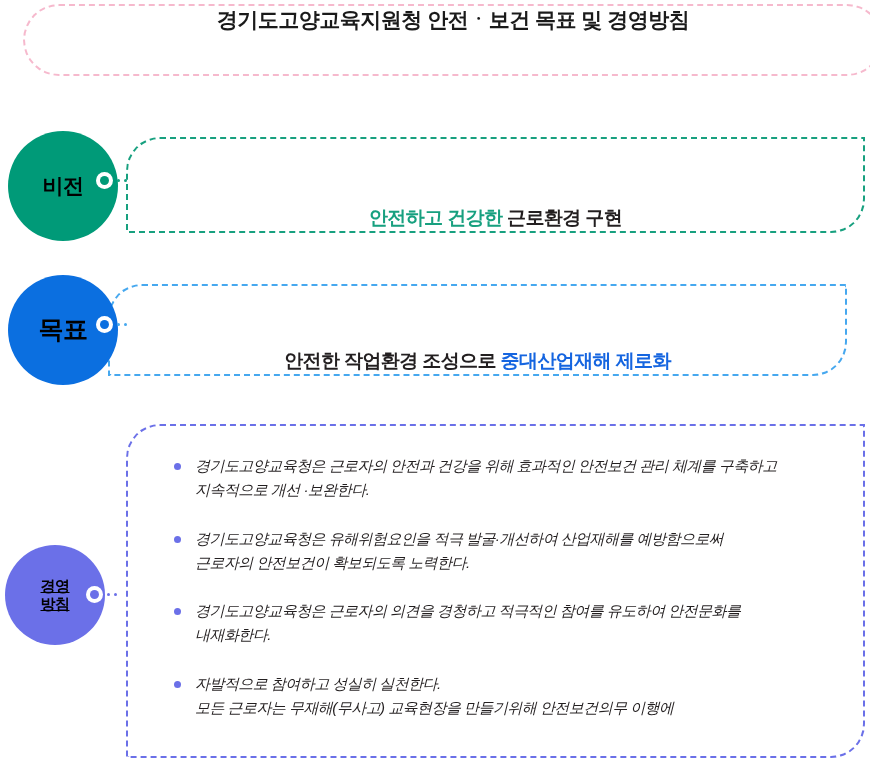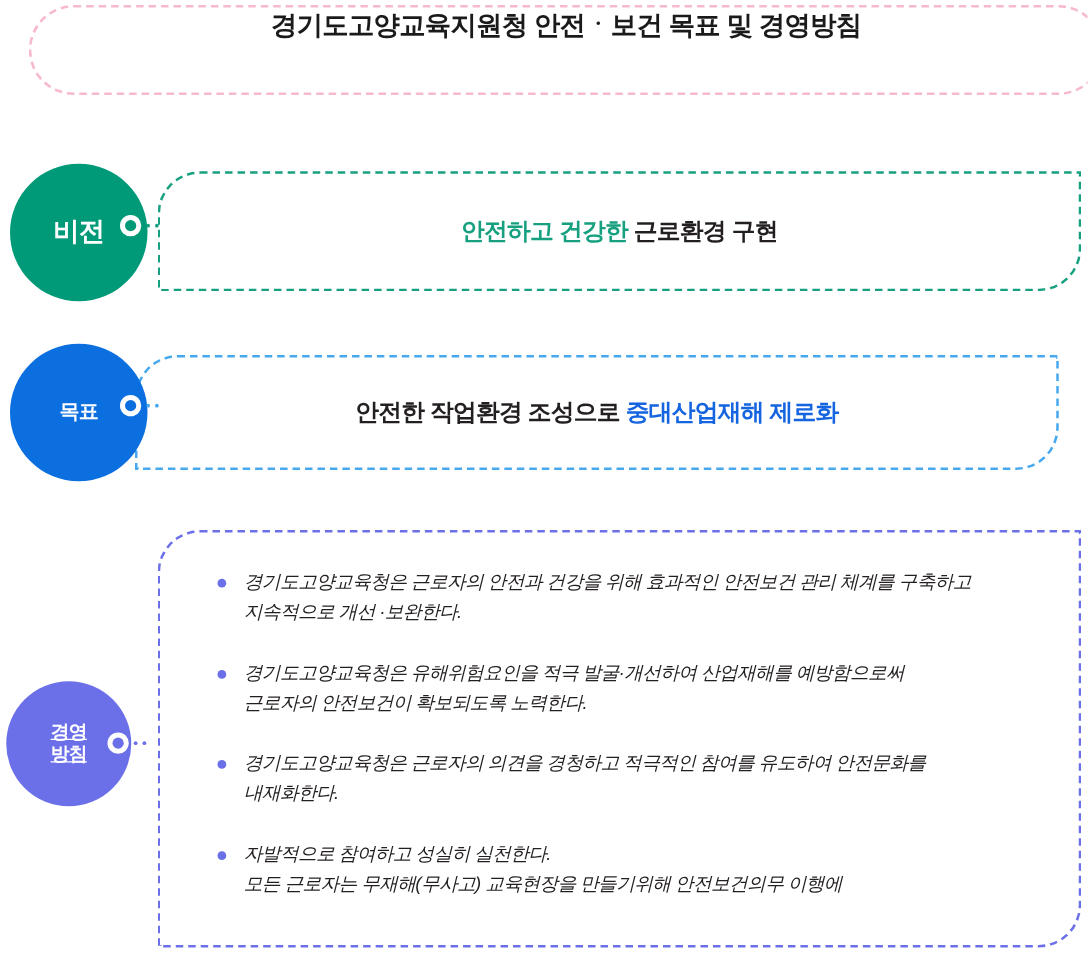--- a/index.html
+++ b/index.html
@@ -45,21 +45,21 @@
     width: 870px;
   }
 
   .badge {
     position: absolute;
     border-radius: 50%;
     display: flex;
     align-items: center;
     justify-content: center;
     flex-direction: column;
-    color: #ffffff;
+    color: #000000;
     font-weight: bold;
     letter-spacing: -0.5px;
     line-height: 1.18;
     text-align: center;
     z-index: 3;
   }
 
   .connector {
     position: absolute;
     z-index: 4;
@@ -91,21 +91,21 @@
   .panel {
     position: absolute;
     box-sizing: border-box;
     border-width: 2px;
     border-style: dashed;
     border-radius: 34px 0 34px 0;
     background: transparent;
   }
   .panel-center {
     display: flex;
-    align-items: center;
+    align-items: flex-end;
     justify-content: center;
   }
   .panel-text {
     font-size: 19px;
     font-weight: bold;
     letter-spacing: -0.6px;
     white-space: nowrap;
   }
 
   
@@ -122,21 +122,21 @@
     width: 739px; height: 96px;
     border-color: #17a07f;
   }
 
   
   #goal-row { top: 272px; height: 118px; }
   #goal-badge {
     left: 8px; top: 3px;
     width: 110px; height: 110px;
     background: #0b6fe0;
-    font-size: 16px;
+    font-size: 25px;
   }
   #goal-connector { left: 96px; top: 44px; }
   #goal-panel {
     left: 108px; top: 12px;
     width: 739px; height: 92px;
     border-color: #46a8ef;
   }
 
   
   #policy-row { top: 424px; height: 336px; }

